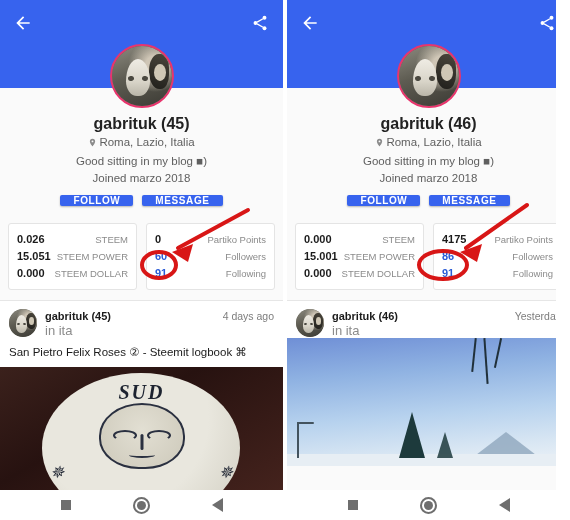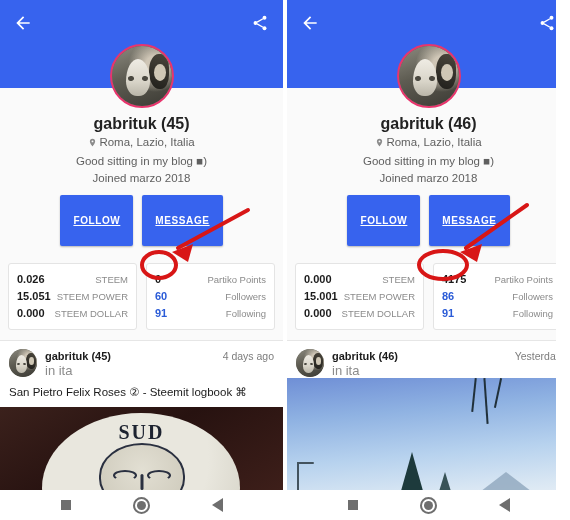--- a/index.html
+++ b/index.html
@@ -42,22 +42,22 @@
   .av-face2{position:absolute;right:10%;top:30%;width:20%;height:28%;
       background:#cfc7b5;border-radius:50%;}
 
   .profile-spacer{height:26px;}
   .pname{font-size:16px;font-weight:bold;color:#222222;margin-top:0;line-height:20px;}
   .pline{font-size:11.5px;color:#5f5f5f;line-height:17px;}
   .pin{display:inline-block;vertical-align:-2px;margin-right:2px;}
 
   .btnrow{margin-top:8px;display:flex;justify-content:center;gap:9px;}
   .btn{background:#3763ee;color:#ffffff;font-size:10px;font-weight:bold;letter-spacing:.6px;
-       padding:20px 13px;border:0;border-radius:2px;cursor:pointer;
-       box-shadow:0 1px 2px rgba(0,0,0,.28);font-family:"Liberation Sans",sans-serif;text-decoration:underline;}
+       padding:0 13px;border:0;border-radius:2px;cursor:pointer;
+       box-shadow:0 1px 2px rgba(0,0,0,.28);font-family:"Liberation Sans",sans-serif;}
 
   
   .cards{display:flex;gap:9px;padding:11px 8px 10px 8px;}
   .card{flex:1;background:#ffffff;border:1px solid #e4e4e4;border-radius:3px;padding:7px 8px;}
   .srow{display:flex;align-items:baseline;justify-content:space-between;line-height:17px;}
   .sval{font-size:11px;font-weight:bold;color:#1b1b1b;}
   .sval.link{color:#2a5bd7;}
   .slab{font-size:9.5px;color:#8b8b8b;}
 
   .divider{height:1px;background:#e6e6e6;}
@@ -66,21 +66,21 @@
   .post{background:#ffffff;padding:8px 9px 0 9px;}
   .phead{display:flex;align-items:flex-start;}
   .pavatar{width:28px;height:28px;border-radius:50%;overflow:hidden;position:relative;
       flex:0 0 28px;background:#6d6b60;margin-right:8px;}
   .pmeta{flex:1;min-width:0;}
   .pauthor{font-size:11px;font-weight:bold;color:#1b1b1b;line-height:14px;}
   .pcat{font-size:13px;color:#8b8b8b;line-height:15px;}
   .ptime{font-size:10.5px;color:#7d7d7d;padding-top:1px;white-space:nowrap;}
   .ptitle{font-size:11.5px;color:#1b1b1b;padding:7px 0 7px 0;line-height:15px;}
 
-  .pimg{position:relative;width:283px;margin-left:-9px;height:128px;overflow:hidden;}
+  .pimg{position:relative;width:283px;margin-left:-9px;height:128px;overflow:hidden;font-style:italic;}
 
   
   .art-sud{position:absolute;inset:0;background:linear-gradient(150deg,#3b211c 0%,#271210 40%,#45231d 100%);}
   .art-sud .oval{position:absolute;left:42px;top:6px;width:198px;height:150px;border-radius:50%;
       background:radial-gradient(circle at 40% 30%,#e9e7de 0 55%,#cfccbf 100%);}
   .art-sud .sud{position:absolute;left:0;right:0;top:14px;text-align:center;font-family:"Liberation Serif",serif;
       font-size:20px;font-weight:bold;color:#1d2330;letter-spacing:2px;}
   .art-sud .face{position:absolute;left:50%;top:36px;transform:translateX(-50%);
       width:86px;height:66px;border-radius:50% 50% 46% 46%;
       background:radial-gradient(circle at 50% 40%,#e2dfd3,#cdc9ba);

